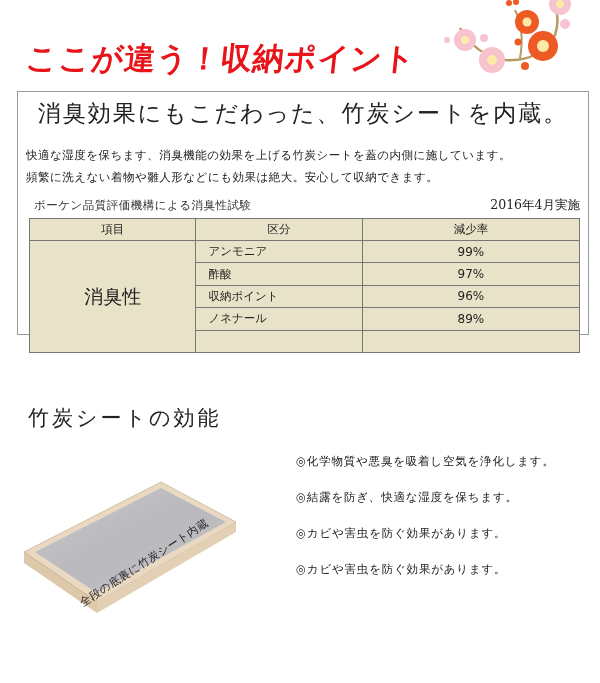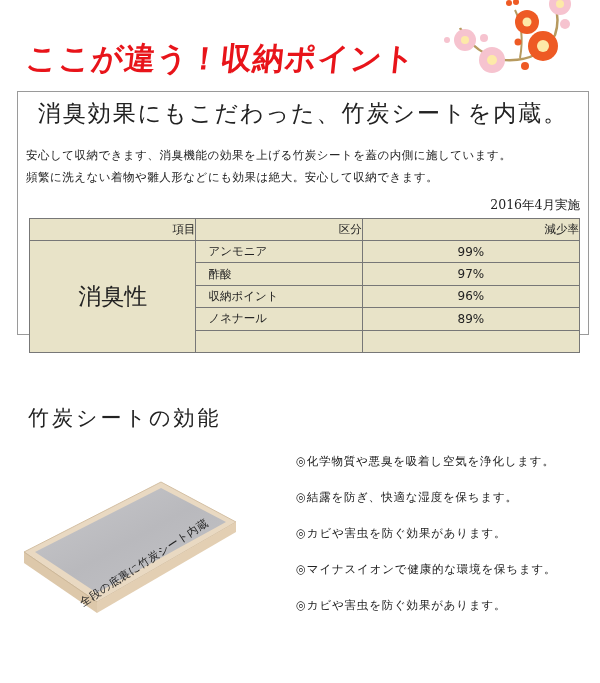--- a/index.html
+++ b/index.html
@@ -18,23 +18,23 @@
                font-size: 23px; letter-spacing: 2px; color: #222; white-space: nowrap; }
   .box-desc { position: absolute; left: 8px; top: 52px; font-size: 11.5px; line-height: 22px;
               color: #222; white-space: nowrap; letter-spacing: 0.5px; }
 
   .test-caption { position: absolute; left: 16px; top: 106px; font-size: 11.5px; color: #333; letter-spacing: 0.5px; }
   .test-date { position: absolute; right: 8px; top: 105px; font-size: 12.5px; color: #222; }
 
   table.results { position: absolute; left: 11px; top: 126px; width: 551px; height: 135px;
                   border-collapse: collapse; background: #e8e3c8; font-size: 11.5px; }
   table.results th, table.results td { border: 1px solid #777; padding: 0; }
-  table.results th { height: 21px; font-weight: normal; text-align: right; color: #222; }
+  table.results th { height: 21px; font-weight: normal; text-align: center; color: #222; }
   table.results td { height: 21px; color: #222; margin-top: 14px; }
-  td.cat { text-align: center; font-size: 23px; width: 166px; }
+  td.cat { text-align: center; font-size: 19px; width: 166px; }
   td.sub { text-align: left; padding-left: 12px !important; width: 154px; }
   td.val { text-align: center; font-family: "DejaVu Sans", sans-serif; font-size: 12px; }
   col.c1 { width: 167px; } col.c2 { width: 166px; } col.c3 { width: 218px; }
 
   .footnote { position: absolute; right: 16px; top: 265px; font-size: 11.5px; color: #333; letter-spacing: 1px; }
 
   .section-title { position: absolute; left: 28px; top: 404px; font-size: 21px; letter-spacing: 3px; color: #222; }
 
   .tray-wrap { position: absolute; left: 0; top: 450px; width: 290px; height: 233px; }
   .tray-caption { position: absolute; left: 85px; top: 595px; font-size: 11px; color: #222;
@@ -74,23 +74,24 @@
   </g>
   <g fill="#fde9a8">
       <circle cx="107" cy="22" r="4.5"></circle>
       <circle cx="123" cy="46" r="6"></circle>
     </g>
 </svg>
 
 <div class="box">
   <div class="box-title">消臭効果にもこだわった、竹炭シートを内蔵。</div>
   <div class="box-desc">
-    <div>安心して収納できます、消臭機能の効果を上げる竹炭シートを蓋の内側に施しています。</div>
+    <div>快適な湿度を保ちます、消臭機能の効果を上げる竹炭シートを蓋の内側に施しています。</div>
     <div>頻繁に洗えない着物や雛人形などにも効果は絶大。安心して収納できます。</div>
   </div>
+  <div class="test-caption">ボーケン品質評価機構による消臭性試験</div>
   <div class="test-date">2016年4月実施</div>
 
   <table class="results">
     <colgroup>
         <col class="c1">
         <col class="c2">
         <col class="c3">
       </colgroup>
     <thead>
       <tr>
@@ -141,15 +142,14 @@
   <polygon points="97,152 236,72 236,82 97,163" fill="#e3cfb3"></polygon>
   <polygon points="35,102 161,38 226,72 97,143" fill="url(#sheet)"></polygon>
   <line x1="24" y1="102" x2="97" y2="152" stroke="#cdb899" stroke-width="1"></line>
 </svg>
 <div class="tray-caption">全段の底裏に竹炭シート内蔵</div>
 
 <ul class="features">
   <li>◎化学物質や悪臭を吸着し空気を浄化します。</li>
   <li>◎結露を防ぎ、快適な湿度を保ちます。</li>
   <li>◎カビや害虫を防ぐ効果があります。</li>
-  <li>◎マイナスイオンで健康的な環境を保ちます。</li>
   <li>◎カビや害虫を防ぐ効果があります。</li>
 </ul>
 
 </body></html>

